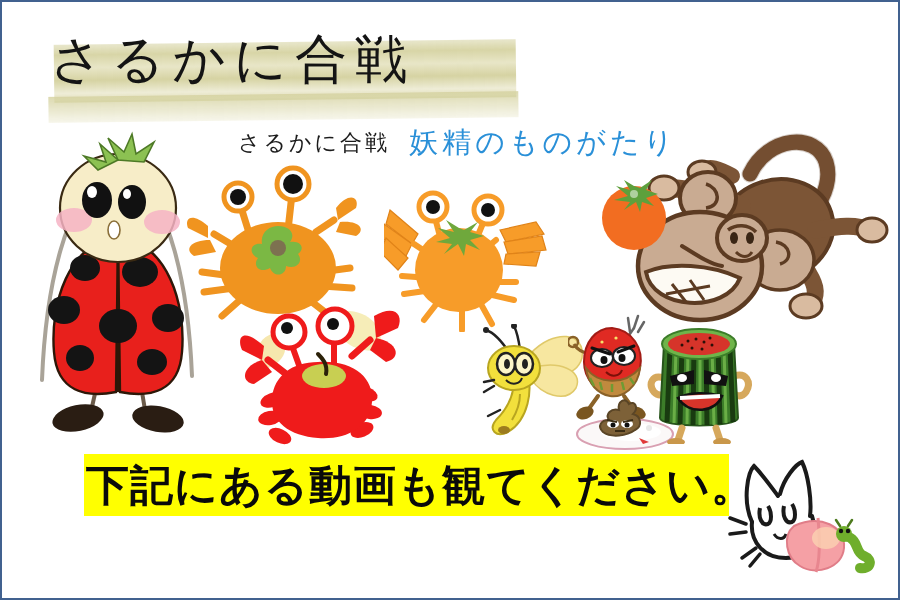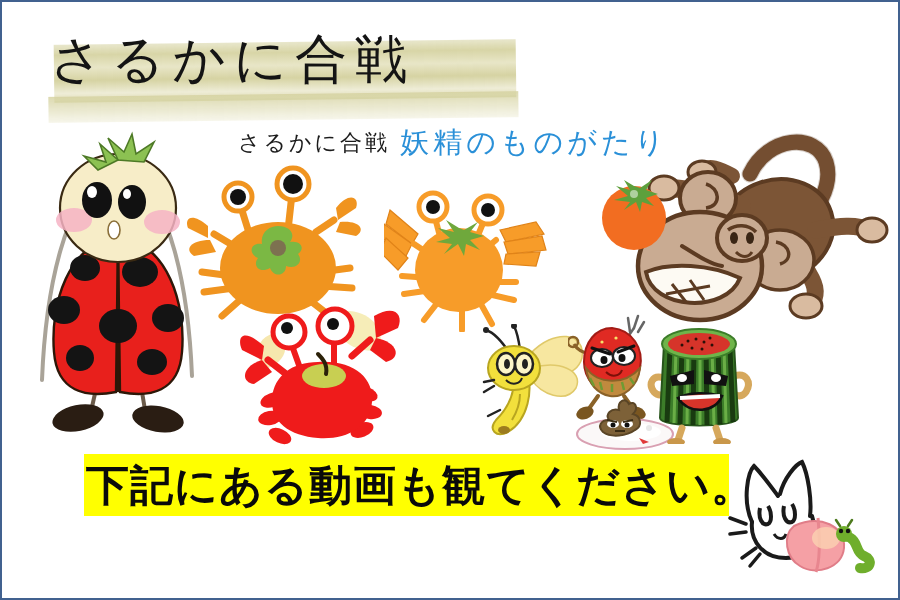--- a/index.html
+++ b/index.html
@@ -46,21 +46,21 @@
   }
 
   
   #subtitle { position:absolute; left:236px; top:121px; white-space:nowrap; }
   #subtitle .st-black {
     font-size:22px; letter-spacing:3px; color:#1b1b1b;
     vertical-align:middle;
   }
   #subtitle .st-blue {
     font-size:29px; letter-spacing:4px; color:#2a90d8;
-    vertical-align:middle; margin-left:5px;
+    vertical-align:middle; margin-left:14px;
   }
 
   
   #cta-band {
     position:absolute; left:82px; top:452px;
     width:645px; height:62px; background:#ffff00;
   }
   #cta-text {
     position:absolute; left:84px; top:455px;
     width:642px; height:56px;

